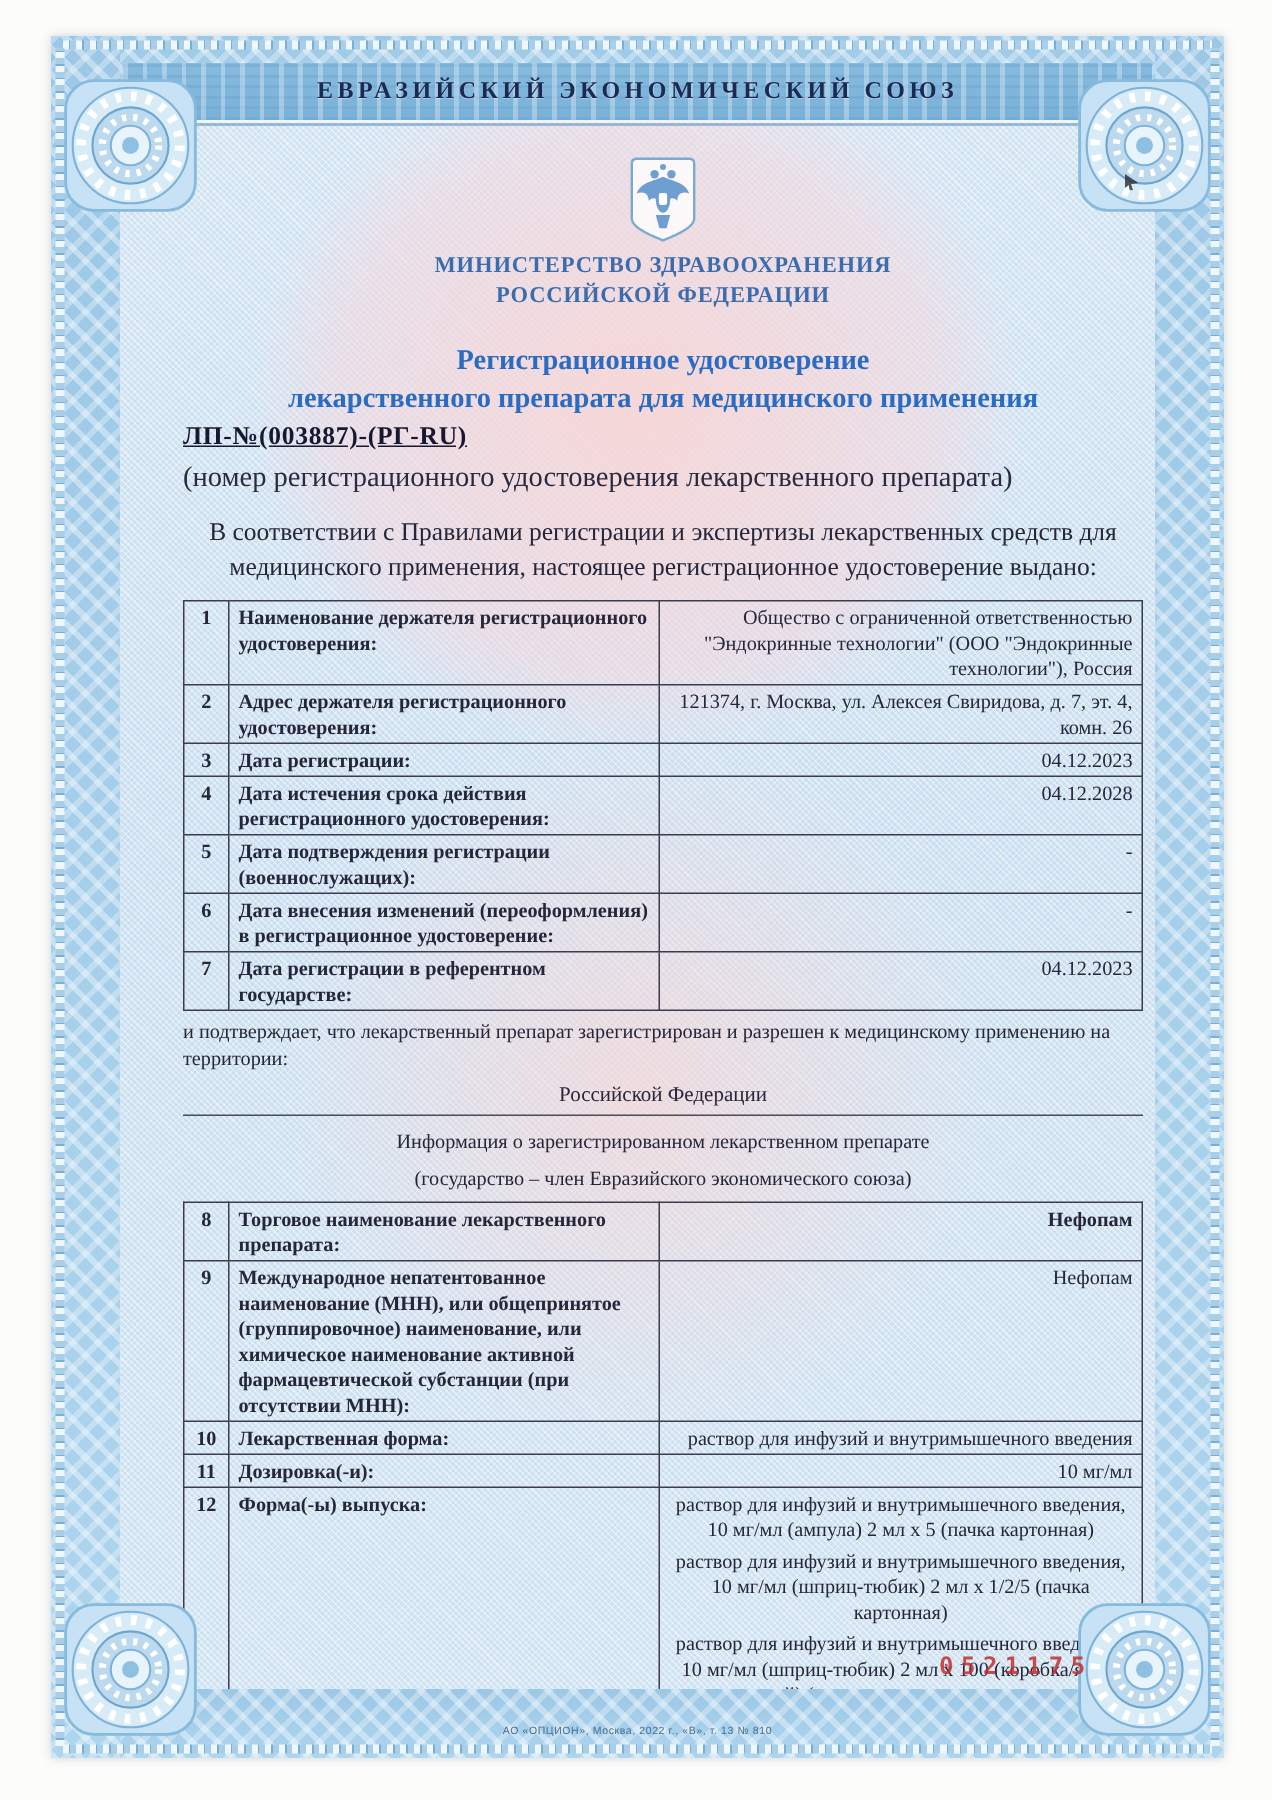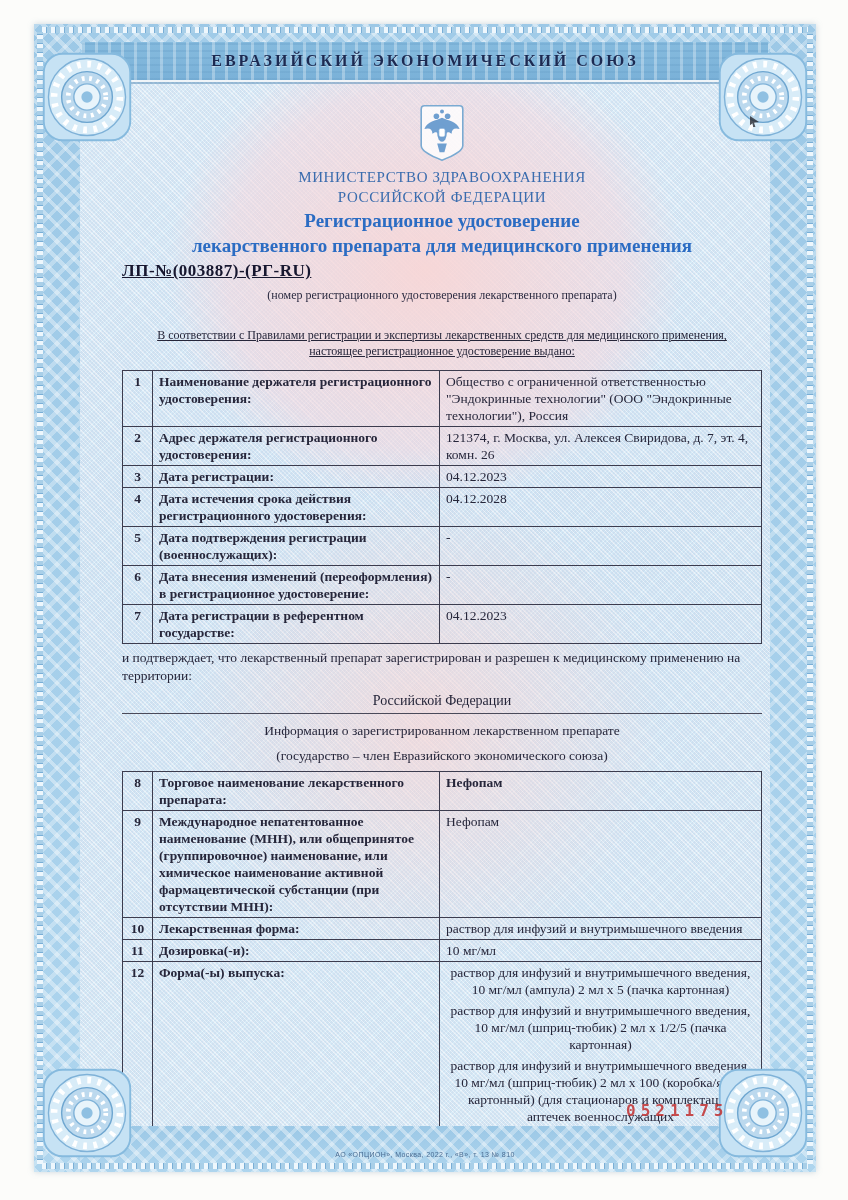--- a/index.html
+++ b/index.html
@@ -62,36 +62,36 @@
       radial-gradient(ellipse 330px 300px at 50% 18%, rgba(248,214,214,.95), rgba(246,216,222,.55) 60%, transparent 78%),
       radial-gradient(ellipse 330px 330px at 50% 62%, rgba(247,216,216,.75), transparent 72%),
       repeating-linear-gradient(45deg, rgba(255,255,255,.35) 0 1px, rgba(176,214,238,.22) 1px 3px),
       repeating-linear-gradient(-45deg, rgba(255,255,255,.28) 0 1px, rgba(232,186,204,.14) 1px 3px),
       linear-gradient(180deg,#d9edf9,#d0e7f6 45%,#d7ecf8);
     padding:14px 8px 0 42px;box-sizing:border-box;
   }
   
   .emblem{width:48px;height:62px;margin:8px auto 2px;display:block;}
   
-  .ministry{margin-top:4px;text-align:center;color:#3a6cae;font-weight:400;
+  .ministry{margin-top:4px;text-align:center;color:#3a6cae;font-weight:700;
     font-size:15px;line-height:1.3;letter-spacing:.6px;}
-  .doc-title{margin-top:2px;text-align:center;color:#2b6cc3;font-weight:bold;
+  .doc-title{margin-top:22px;text-align:center;color:#2b6cc3;font-weight:bold;
     font-size:19px;line-height:1.3;}
   .reg-number{margin-top:3px;color:#17172f;font-weight:bold;
     font-size:17px;text-decoration:underline;letter-spacing:.5px;}
-  .reg-caption{margin-top:7px;text-align:center;font-size:12px;color:#2a2a40;}
-  .intro{margin:25px auto 10px;width:95%;text-align:center;font-size:12px;line-height:1.33;text-decoration:underline;}
+  .reg-caption{margin-top:7px;font-size:19px;color:#2a2a40;}
+  .intro{margin:14px auto 10px;width:95%;text-align:center;font-size:17px;line-height:1.33;}
   
   table{border-collapse:collapse;width:100%;table-layout:fixed;}
   td{border:1px solid #3c3c4e;vertical-align:top;padding:2px 6px;
      font-size:13.5px;line-height:1.26;}
   col.c-num{width:30px;} col.c-lbl{width:287px;}
   td.num{text-align:center;font-weight:bold;padding:2px 1px;}
   td.lbl{font-weight:bold;}
-  td.val{text-align:left;}
+  td.val{text-align:right;}
   td.val-bold{font-weight:bold;}
   td.val-left{text-align:center;}
   td.val-left p{margin:0 0 4px;}
   
   .confirm{margin:5px 0 6px;font-size:13.5px;line-height:1.33;text-align:left;}
   .territory{margin-top:8px;text-align:center;font-size:14px;}
   .rule{border-top:1px solid #4a4a5a;margin-top:4px;}
   .caption-center{margin-top:9px;text-align:center;font-size:13.5px;}
   .t2{margin-top:7px;}
   

